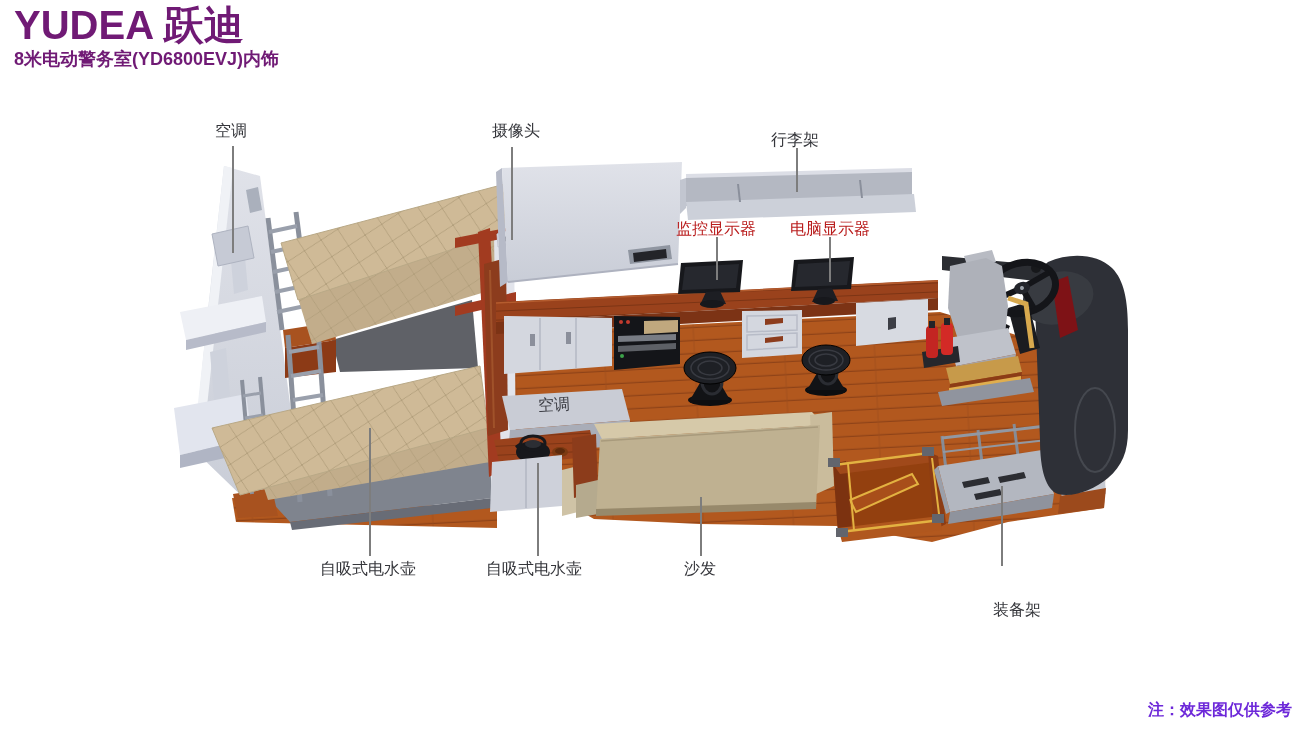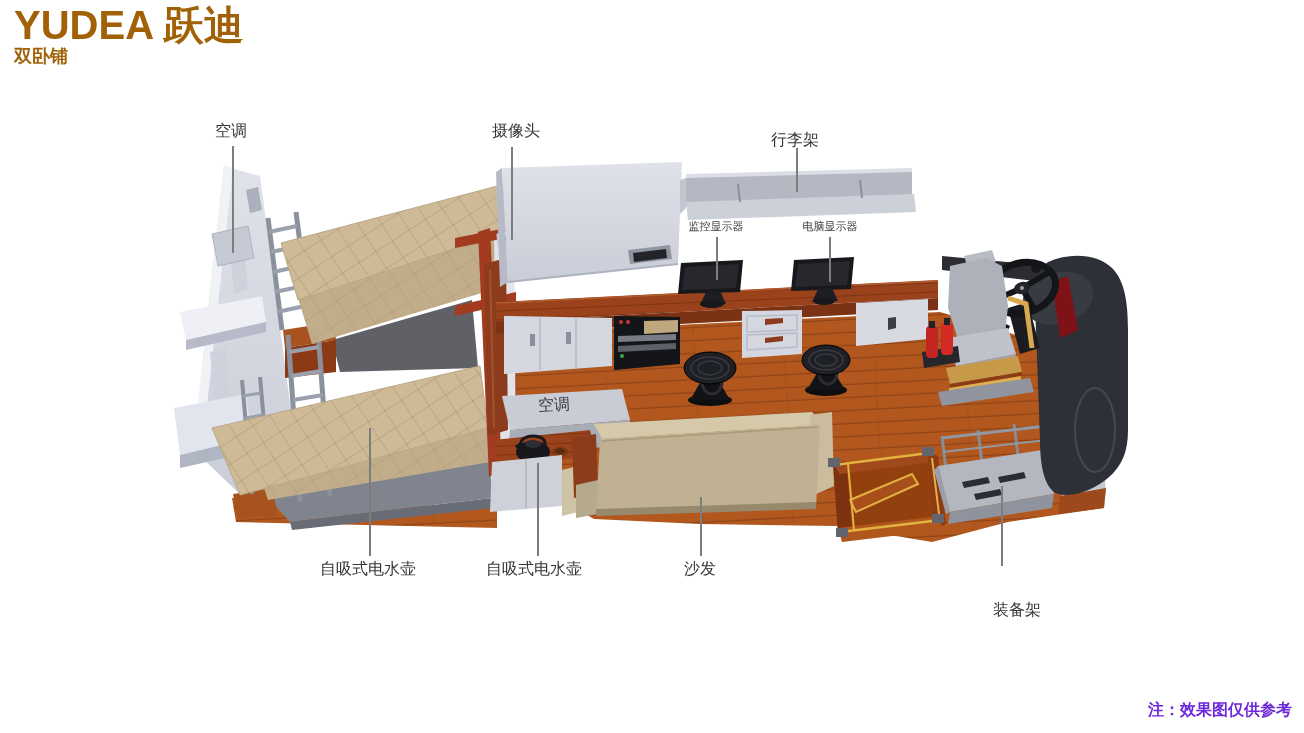--- a/index.html
+++ b/index.html
@@ -1,36 +1,36 @@
 <!DOCTYPE html>
 <html><head>
 <meta charset="utf-8">
 <style>
   html,body{margin:0;padding:0;background:#fff;}
   .canvas{position:relative;width:1304px;height:733px;background:#ffffff;overflow:hidden;
           font-family:"Liberation Sans","DejaVu Sans",sans-serif;}
   .scene{position:absolute;left:0;top:0;z-index:1;}
-  .hdr{position:absolute;left:14px;top:4px;z-index:3;color:#a16207;}
+  .hdr{position:absolute;left:14px;top:4px;z-index:3;color:#701a75;}
   .brand{font-size:40px;font-weight:900;letter-spacing:0px;line-height:1.05;}
   .sub{font-size:18px;font-weight:bold;line-height:1.2;margin-top:3px;}
   .sub2{font-size:18px;font-weight:bold;line-height:1.2;}
   .callout{position:absolute;z-index:4;font-size:16px;color:#35363b;white-space:nowrap;transform:translateX(-50%);}
-  .callout.small{font-size:11px;color:#404040;}
+  .callout.small{font-size:16px;color:#b91c1c;}
   .onbox{position:absolute;z-index:4;font-size:16px;color:#3e3f46;white-space:nowrap;transform:rotate(-3deg);}
   .leader{position:absolute;z-index:3;width:1.5px;background:#7d7d7d;}
   .note{position:absolute;z-index:4;right:12px;top:700px;font-size:16px;font-weight:bold;color:#6d28d9;white-space:nowrap;}
 </style>
 </head>
 <body>
 
 <div class="canvas">
 
   <div class="hdr">
     <div class="brand">YUDEA 跃迪</div>
-    <div class="sub2">双卧铺</div>
+    <div class="sub">8米电动警务室(YD6800EVJ)内饰</div>
   </div>
 
   <svg class="scene" width="1304" height="733" viewBox="0 0 1304 733">
     <defs>
       <pattern id="plankPat" patternUnits="userSpaceOnUse" width="90" height="13" patternTransform="rotate(-3)">
         <rect width="90" height="13" fill="#b2581e"></rect>
         <line x1="0" y1="12.5" x2="90" y2="12.5" stroke="#8f4318" stroke-width="1.6"></line>
         <line x1="45" y1="0" x2="45" y2="13" stroke="#9c4c1c" stroke-width="1" opacity="0.7"></line>
       </pattern>
       <pattern id="deskPat" patternUnits="userSpaceOnUse" width="70" height="9" patternTransform="rotate(-2.5)">

